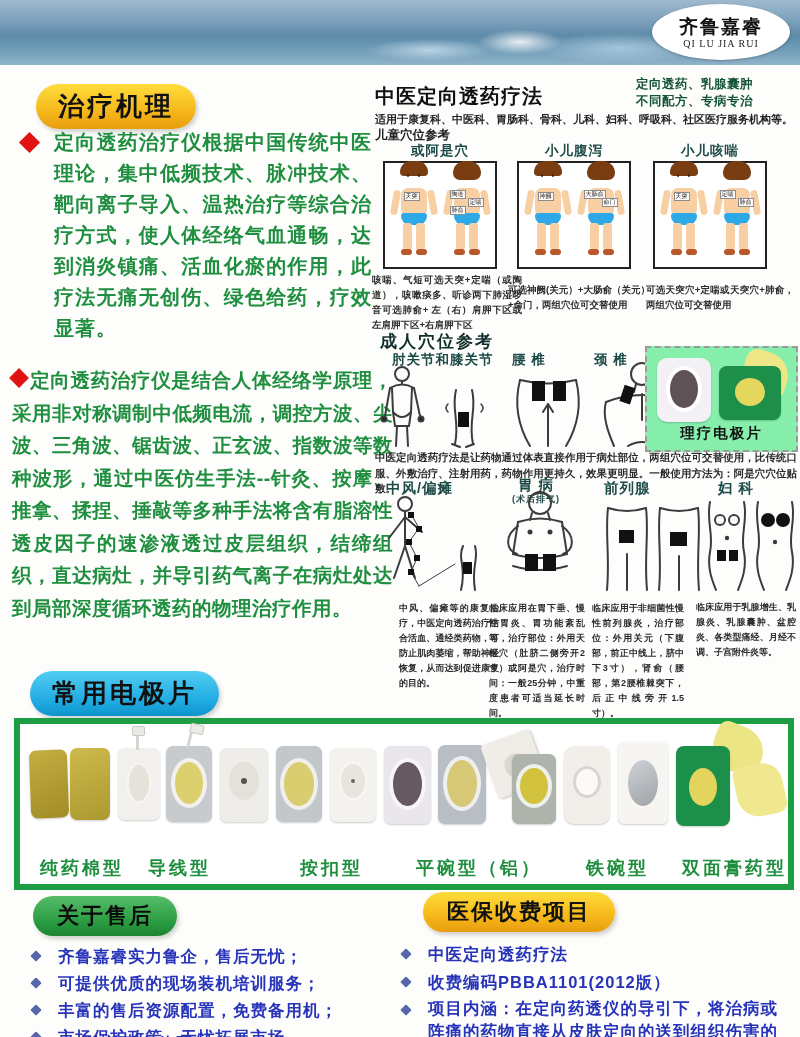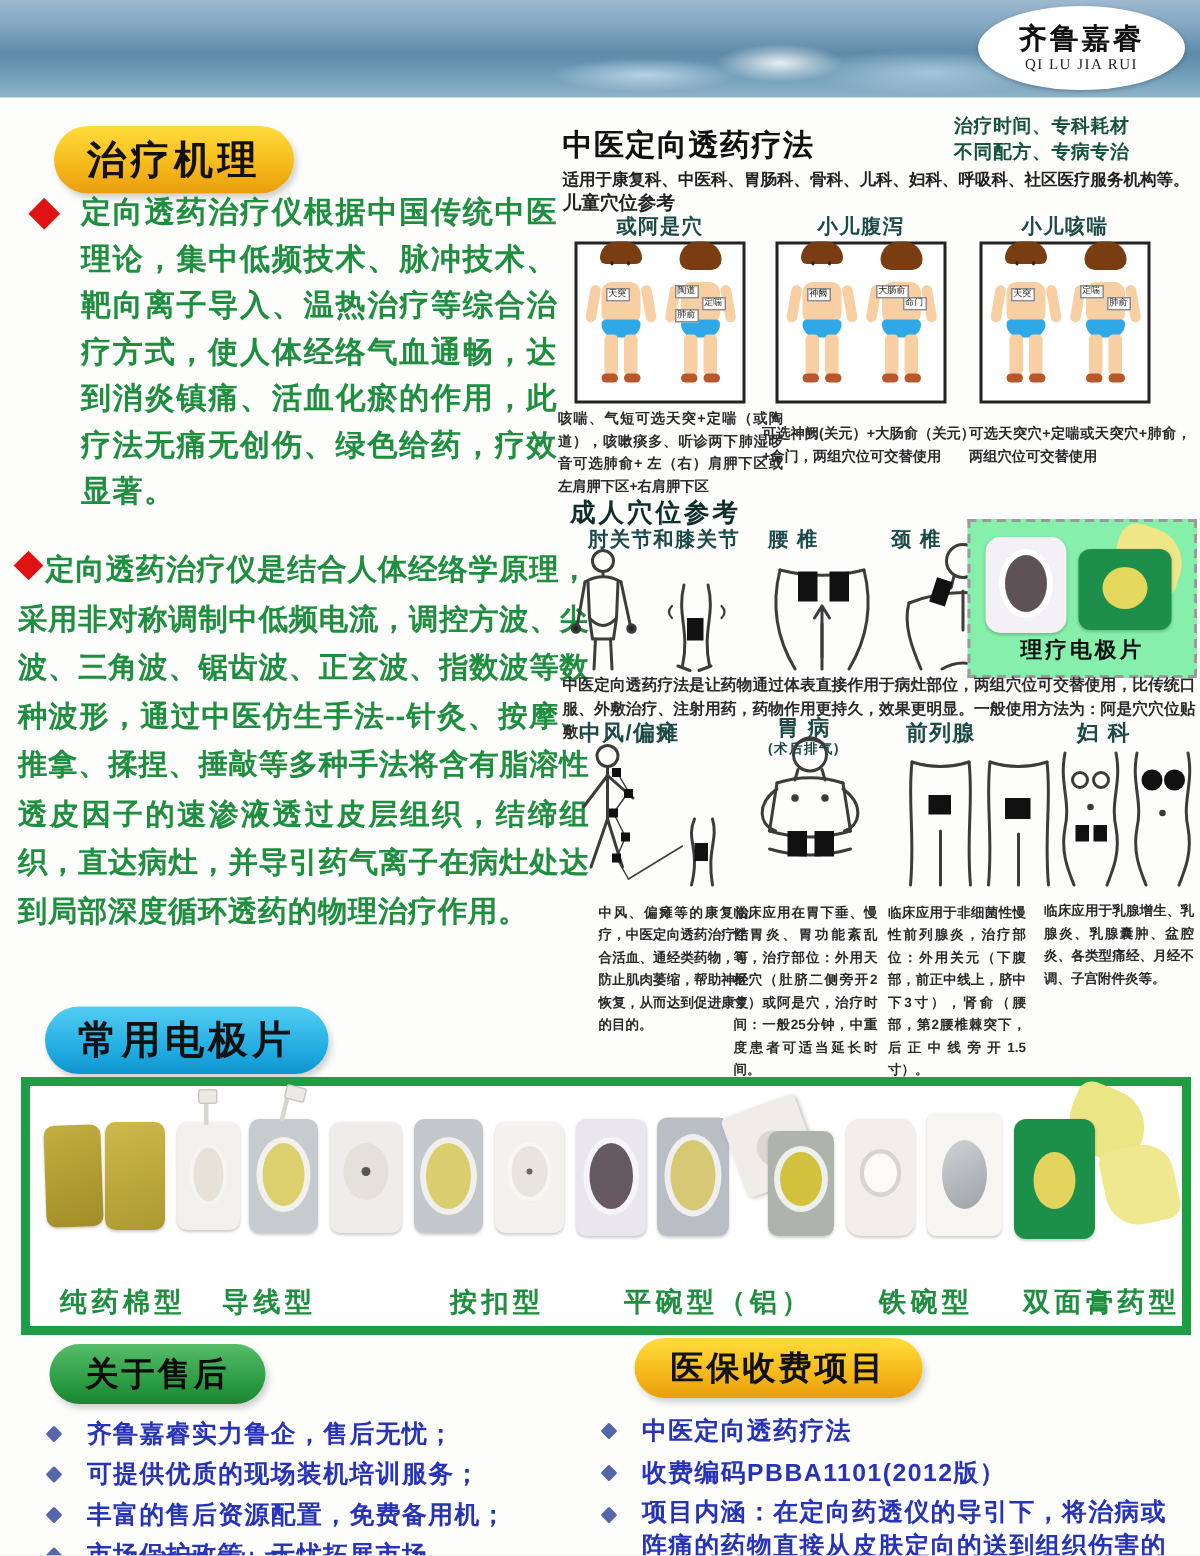--- a/index.html
+++ b/index.html
@@ -82,21 +82,21 @@
   <div class="abs" style="left:12px;top:364px;width:381px;">
     <div class="gpara" style="font-size:19.5px;line-height:32.5px;letter-spacing:.5px;">
       <span class="diamond" style="width:14px;height:14px;margin:0 4px 2px 0;"></span><span>定向透药治疗仪是结合人体经络学原理，采用非对称调制中低频电流，调控方波、尖波、三角波、锯齿波、正玄波、指数波等数种波形，通过中医仿生手法--针灸、按摩、推拿、揉捏、捶敲等多种手法将含有脂溶性透皮因子的速渗液透过皮层组织，结缔组织，直达病灶，并导引药气离子在病灶处达到局部深度循环透药的物理治疗作用。</span>
     </div>
   </div>
 
   <div class="abs badge badge-cyan badge-big" style="left:30px;top:671px;">常用电极片</div>
 
   <div class="abs rc-title" style="left:375px;top:83px;">中医定向透药疗法</div>
   <div class="abs rc-slogan" style="left:636px;top:76px;">
-    <div>治疗时间、专科耗材</div>
+    <div>定向透药、乳腺囊肿</div>
     <div>不同配方、专病专治</div>
   </div>
   <div class="abs rc-small" style="left:375px;top:112px;width:420px;">适用于康复科、中医科、胃肠科、骨科、儿科、妇科、呼吸科、社区医疗服务机构等。</div>
   <div class="abs rc-small" style="left:375px;top:127px;font-size:12.5px;">儿童穴位参考</div>
 
   <div class="abs sub-h" style="left:383px;top:142px;width:114px;text-align:center;">或阿是穴</div>
   <div class="abs child-box" style="left:383px;top:161px;width:114px;height:108px;">
     <div class="kid">
         <div class="k-head"></div>
         <div class="k-hair"></div>

